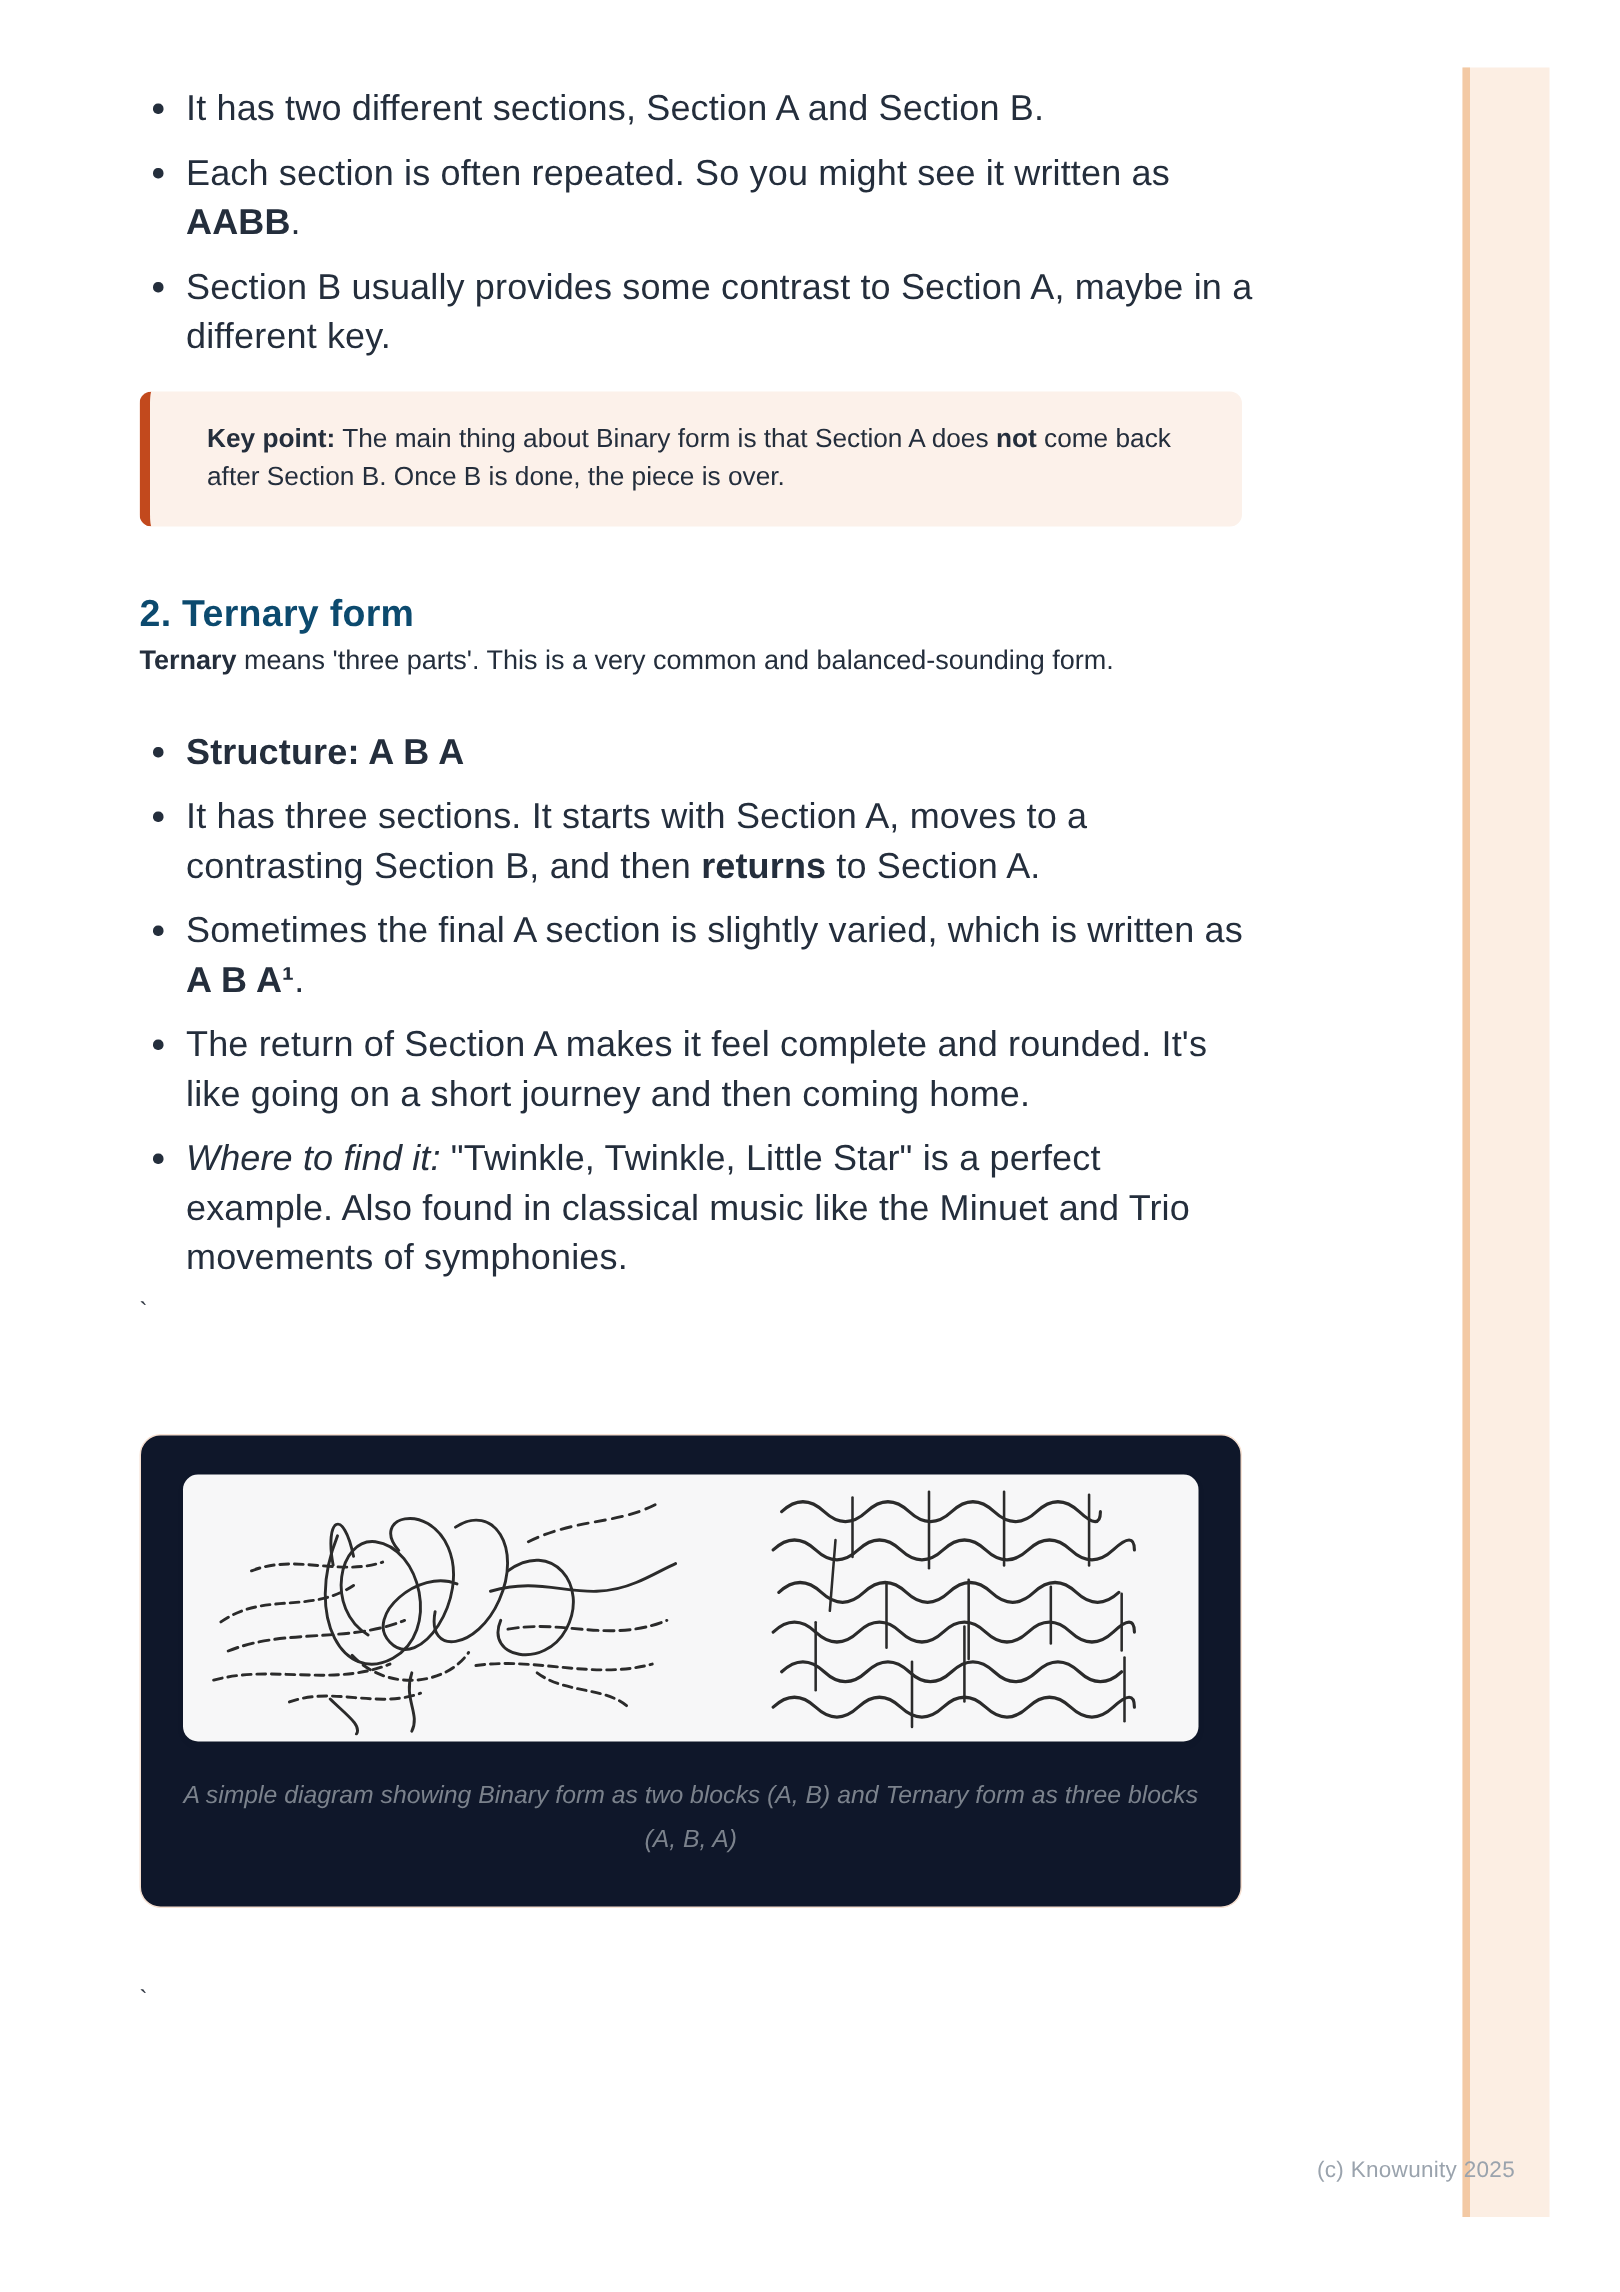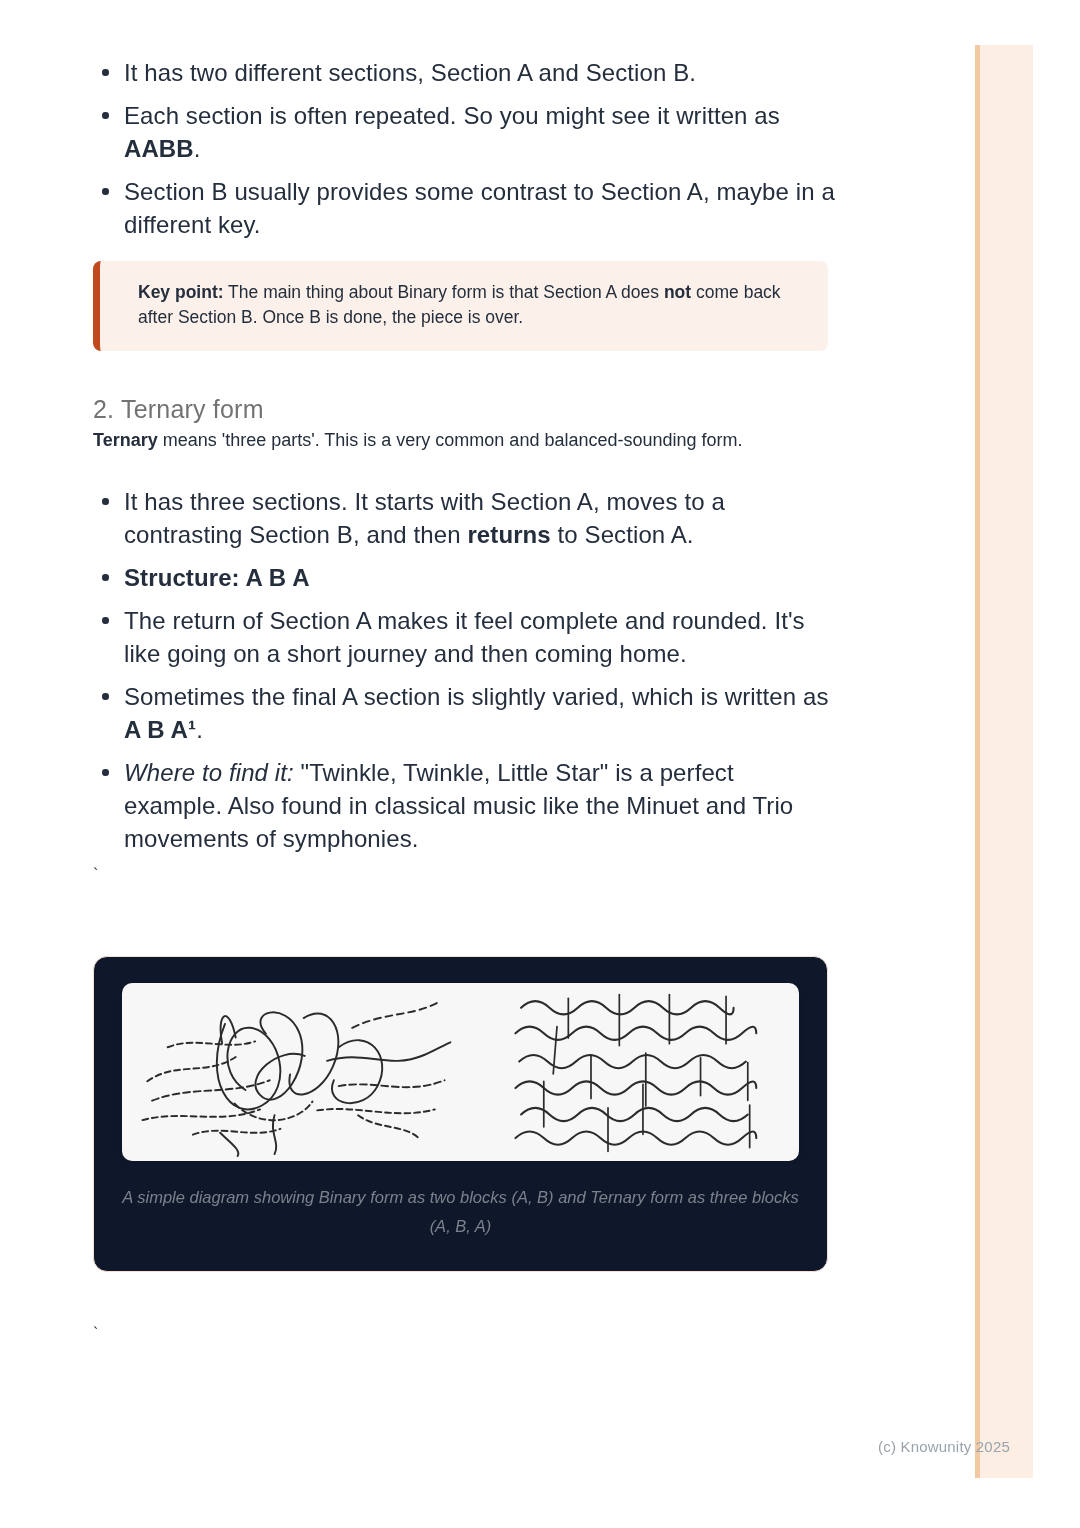--- a/index.html
+++ b/index.html
@@ -44,22 +44,22 @@
     padding: 19px 34px 21px 38px;
   }
   .keypoint p {
     font-size: 17.5px;
     line-height: 25px;
   }
   
   h2.section-heading {
     margin-top: 44px;
     font-size: 25px;
-    font-weight: 400;
-    color: #737373;
+    font-weight: 700;
+    color: #0c4a6e;
     letter-spacing: 0.2px;
   }
   
   p.intro {
     max-width: 745px;
     font-size: 18px;
     line-height: 33px;
     text-align: justify;
   }
   .ternary-list { margin-top: 28px; }
@@ -149,33 +149,33 @@
     <p><span style="font-weight: 700;">Key point:</span><span> The main thing about Binary form is that Section A does </span><span style="font-weight: 700;">not</span><span> come back after Section B. Once B is done, the piece is over.</span></p>
   </div>
 
   <h2 class="section-heading">2. Ternary form</h2>
 
   <p class="intro"><span style="font-weight: 700;">Ternary</span><span> means 'three parts'. This is a very common and balanced-sounding form.</span></p>
 
   <ul class="bullets ternary-list">
     <li>
       <span class="dot"></span>
+      <span><span style="font-weight: 700;">Structure: A B A</span></span>
+    </li>
+    <li>
+      <span class="dot"></span>
       <span><span>It has three sections. It starts with Section A, moves to a contrasting Section B, and then </span><span style="font-weight: 700;">returns</span><span> to Section A.</span></span>
     </li>
     <li>
       <span class="dot"></span>
-      <span><span style="font-weight: 700;">Structure: A B A</span></span>
+      <span><span>Sometimes the final A section is slightly varied, which is written as </span><span style="font-weight: 700;">A B A¹</span><span>.</span></span>
     </li>
     <li>
       <span class="dot"></span>
       <span><span>The return of Section A makes it feel complete and rounded. It's like going on a short journey and then coming home.</span></span>
-    </li>
-    <li>
-      <span class="dot"></span>
-      <span><span>Sometimes the final A section is slightly varied, which is written as </span><span style="font-weight: 700;">A B A¹</span><span>.</span></span>
     </li>
     <li>
       <span class="dot"></span>
       <span><span style="font-style: italic;">Where to find it:</span><span> "Twinkle, Twinkle, Little Star" is a perfect example. Also found in classical music like the Minuet and Trio movements of symphonies.</span></span>
     </li>
   </ul>
 
   <div class="stray stray-1">`</div>
 
   <figure class="figure-card">

